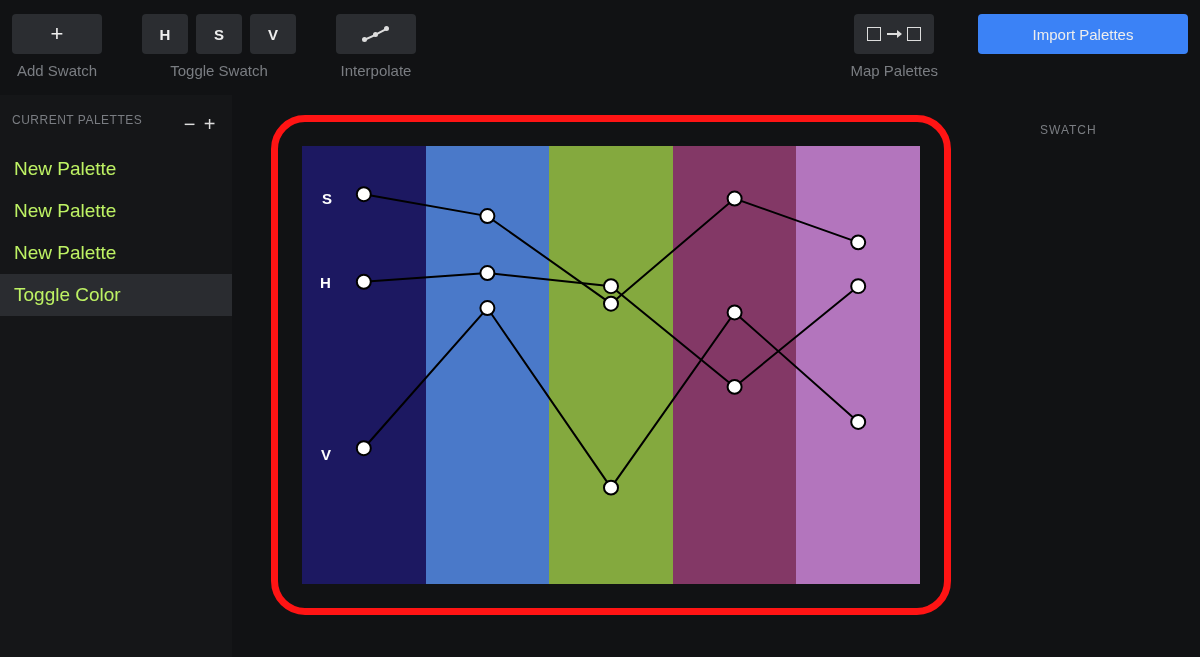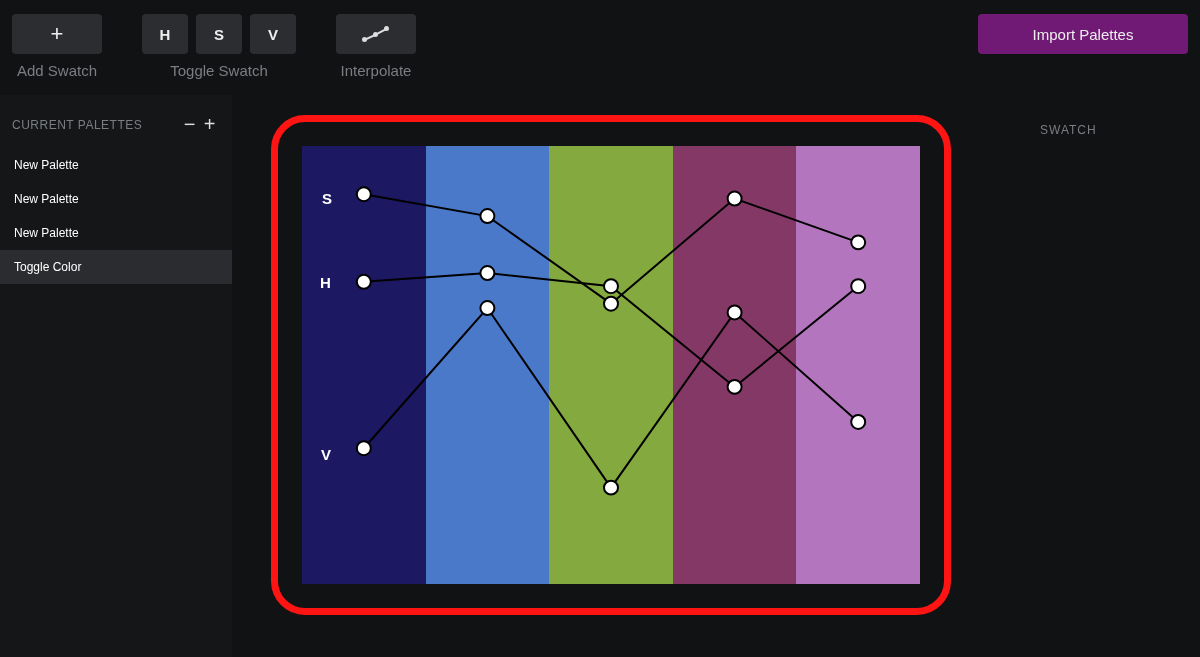--- a/index.html
+++ b/index.html
@@ -40,21 +40,21 @@
     padding: 0 18px;
     border-radius: 4px;
     font-size: 15px;
     display: flex;
     align-items: center;
     justify-content: center;
     cursor: pointer;
   }
   .btn.small { width: 46px; padding: 0; font-weight: 600; }
   .btn.plus { width: 90px; font-size: 22px; font-weight: 300; }
-  .btn.wide { width: 210px; background: #701a75; }
+  .btn.wide { width: 210px; background: #3b82f6; }
   .btn.med  { width: 80px; padding:0; }
   .spacer-flex { flex: 1; }
 
   
   .icon-interp { position: relative; width: 28px; height: 18px; }
   .icon-interp .d {
     position: absolute; width: 5px; height: 5px;
     background: #ddd; border-radius: 50%;
   }
   .icon-interp .l {
@@ -82,38 +82,38 @@
     display: flex;
     height: calc(100% - 95px);
   }
   .sidebar {
     width: 232px;
     background: #151618;
     padding: 18px 0 0 0;
   }
   .sidebar-header {
     display: flex;
-    align-items: center;
+    align-items: flex-start;
     padding: 0 12px 12px 12px;
     color: #7a7d82;
     font-size: 12px;
     letter-spacing: 0.5px;
   }
   .sidebar-header .title { flex: 1; }
   .sidebar-header .pm {
     font-size: 20px;
     color: #ddd;
     padding: 0 4px;
     cursor: pointer;
     user-select:none;
   }
   .palette-item {
     padding: 10px 14px;
-    font-size: 12px;
-    color: #ffffff;
+    font-size: 19px;
+    color: #bef264;
     cursor: pointer;
   }
   .palette-item.selected { background: #2a2c30; }
 
   .center {
     flex: 1;
     display: flex;
     justify-content: center;
     padding-top: 20px;
   }
@@ -186,20 +186,30 @@
         <span class="d" style="left:22px; top:1px;"></span>
         <span class="l" style="left:2px; top:14px; width:13px; transform:rotate(-24deg);"></span>
         <span class="l" style="left:13px; top:9px; width:13px; transform:rotate(-28deg);"></span>
       </span>
     </button>
     <div class="label">Interpolate</div>
   </div>
 
   <div class="spacer-flex"></div>
 
+  <div class="toolgroup">
+    <button class="btn med">
+      <span class="icon-map">
+        <span class="sq"></span>
+          <span class="arr"></span>
+          <span class="sq"></span>
+      </span>
+    </button>
+    <div class="label">Map Palettes</div>
+  </div>
 
   <button class="btn wide">Import Palettes</button>
 
 </div>
 
 <div class="main">
 
   <div class="sidebar">
     <div class="sidebar-header">
       <span class="title">CURRENT PALETTES</span>

